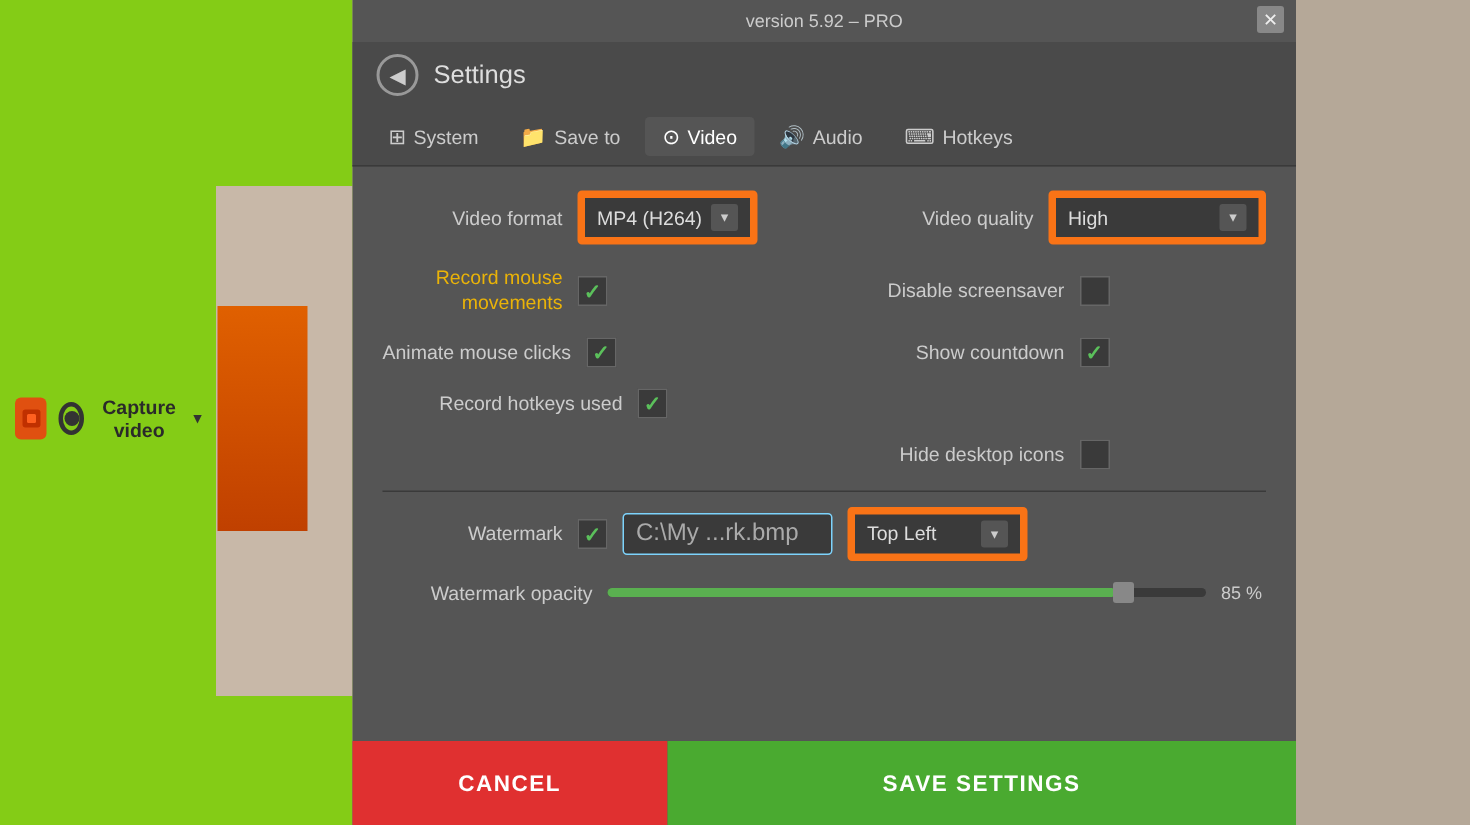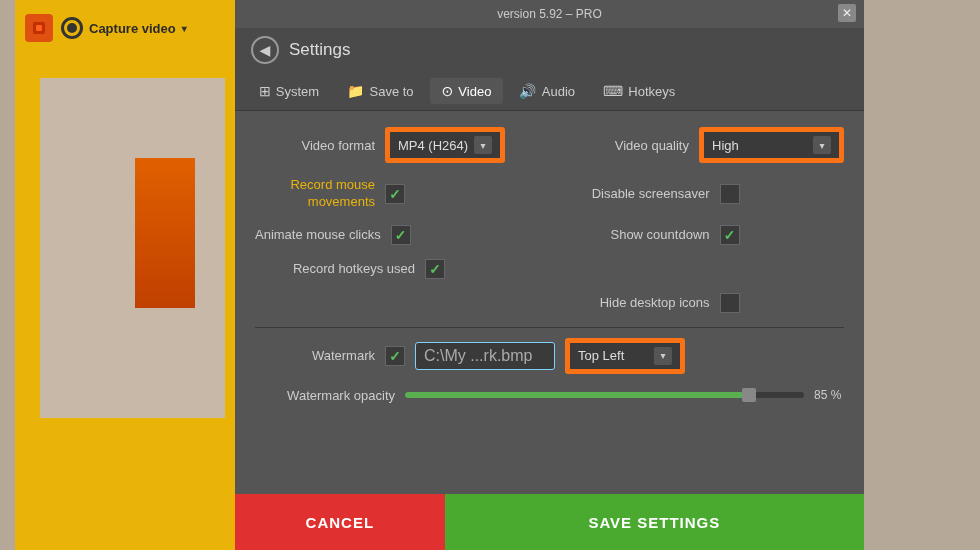--- a/index.html
+++ b/index.html
@@ -10,26 +10,25 @@
       font-family: 'Segoe UI', Arial, sans-serif;
       font-size: 13px;
       color: #e0e0e0;
       overflow: hidden;
       position: relative;
     }
 
     
     .sidebar {
       position: absolute;
-      left: 15px; top: 0;
+      left: 0; top: 0;
       width: 235px;
       height: 550px;
-      background: #eab308;
-      display: flex;
-      flex-direction: column;
+      background: #84cc16;
+      display: flex;
       align-items: center;
       padding-top: 8px;
     }
     .sidebar-top {
       display: flex;
       align-items: center;
       width: 100%;
       padding: 6px 10px;
     }
     .app-icon {

